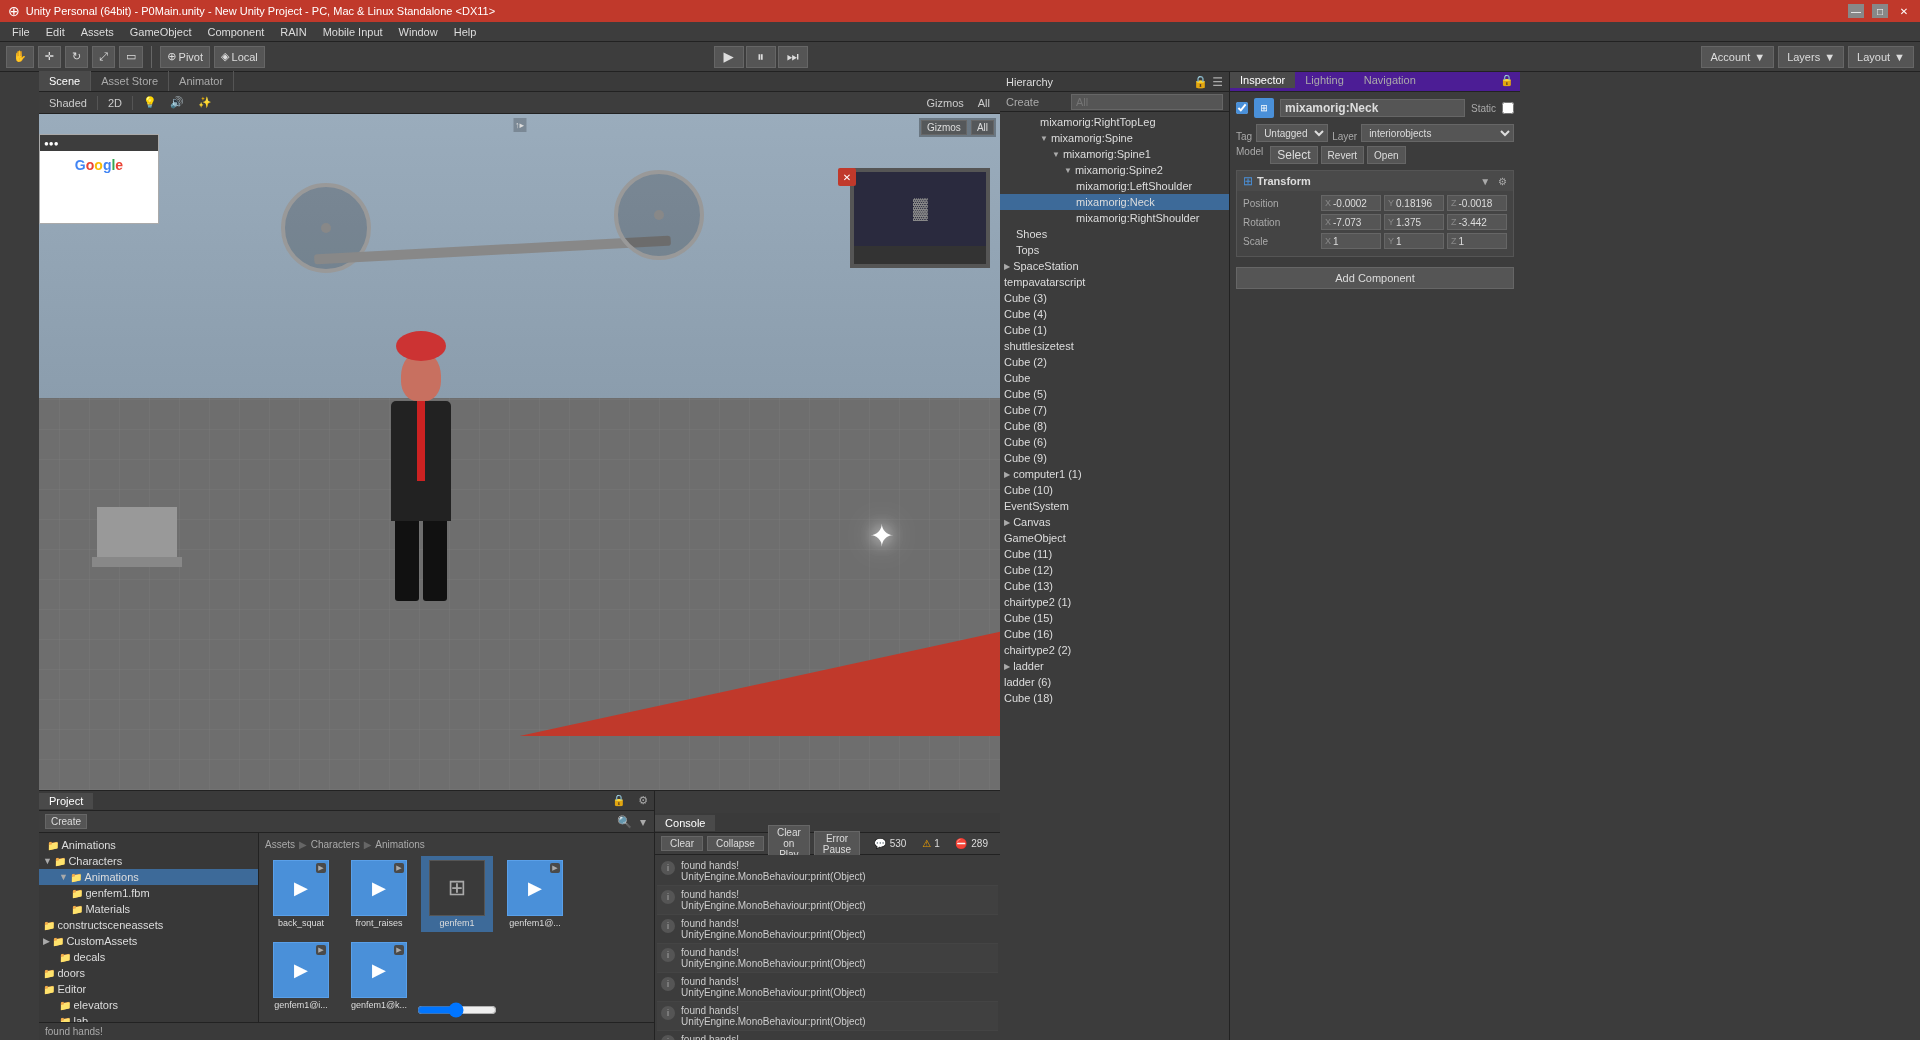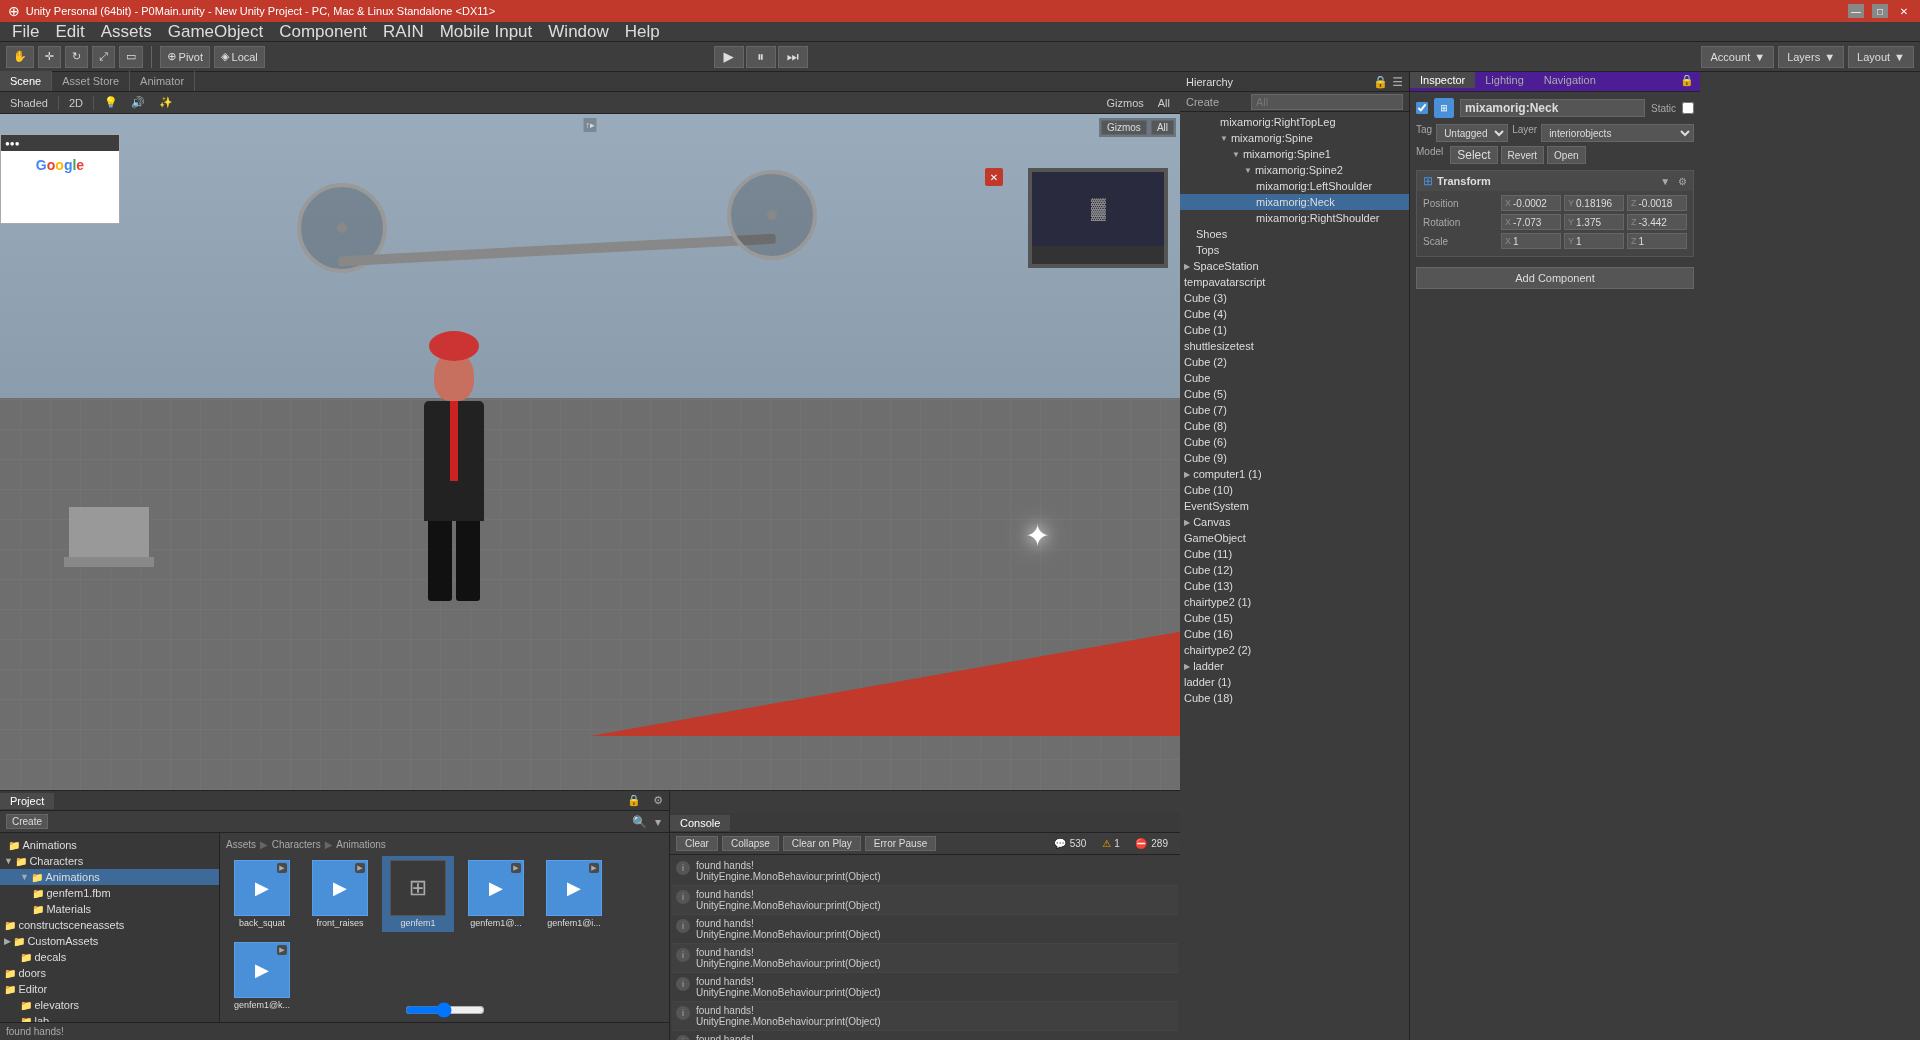--- a/index.html
+++ b/index.html
@@ -21,21 +21,21 @@
 
     
     #menubar {
       background: #3d3d3d;
       height: 20px;
       display: flex;
       align-items: center;
       padding: 0 4px;
       border-bottom: 1px solid #222;
     }
-    .menu-item { padding: 2px 8px; color: #ddd; cursor: pointer; font-size: 17px; }
+    .menu-item { padding: 2px 8px; color: #ddd; cursor: pointer; font-size: 11px; }
 
     
     #toolbar {
       background: #3d3d3d;
       height: 30px;
       display: flex;
       align-items: center;
       padding: 0 6px;
       gap: 4px;
       border-bottom: 1px solid #222;
@@ -61,22 +61,23 @@
     
     #main-area {
       display: flex;
       height: calc(1040px - 22px - 20px - 30px);
     }
 
     
     #left-panel {
       display: flex;
       flex-direction: column;
-      width: 1180px;
+      width: 1000px;
       flex-shrink: 0;
+      padding-left: 39px;
     }
 
     
     #scene-tabs {
       background: #3a3a3a;
       height: 20px;
       display: flex;
       align-items: flex-end;
       border-bottom: 1px solid #222;
     }
@@ -438,21 +439,21 @@
       margin-top: 6px;
     }
 
     
     ::-webkit-scrollbar { width: 8px; height: 8px; }
     ::-webkit-scrollbar-track { background: #333; }
     ::-webkit-scrollbar-thumb { background: #555; }
 
     .tag-layer-row {
       display: flex;
-      align-items: flex-start;
+      align-items: flex-end;
       gap: 4px;
       margin-bottom: 4px;
     }
     .tag-label { font-size: 10px; color: #aaa; }
     .tag-select { background: #555; border: 1px solid #666; color: #ddd; font-size: 10px; padding: 1px 3px; height: 18px; cursor: pointer; }
   </style>
 </head>
 <body>
 
 <div id="titlebar">
@@ -973,21 +974,21 @@
         <span>Cube (16)</span>
       </div>
       <div class="hier-item" style="padding-left:4px;">
         <span>chairtype2 (2)</span>
       </div>
       <div class="hier-item" style="padding-left:4px;">
         <span class="hier-arrow">▶</span>
         <span>ladder</span>
       </div>
       <div class="hier-item" style="padding-left:4px;">
-        <span>ladder (1)</span>
+        <span>ladder (6)</span>
       </div>
       <div class="hier-item" style="padding-left:4px;">
         <span>Cube (18)</span>
       </div>
     </div>
   </div>
 
   <div id="inspector-panel">
     <div id="inspector-tabs">
       <div class="insp-tab active">Inspector</div>

